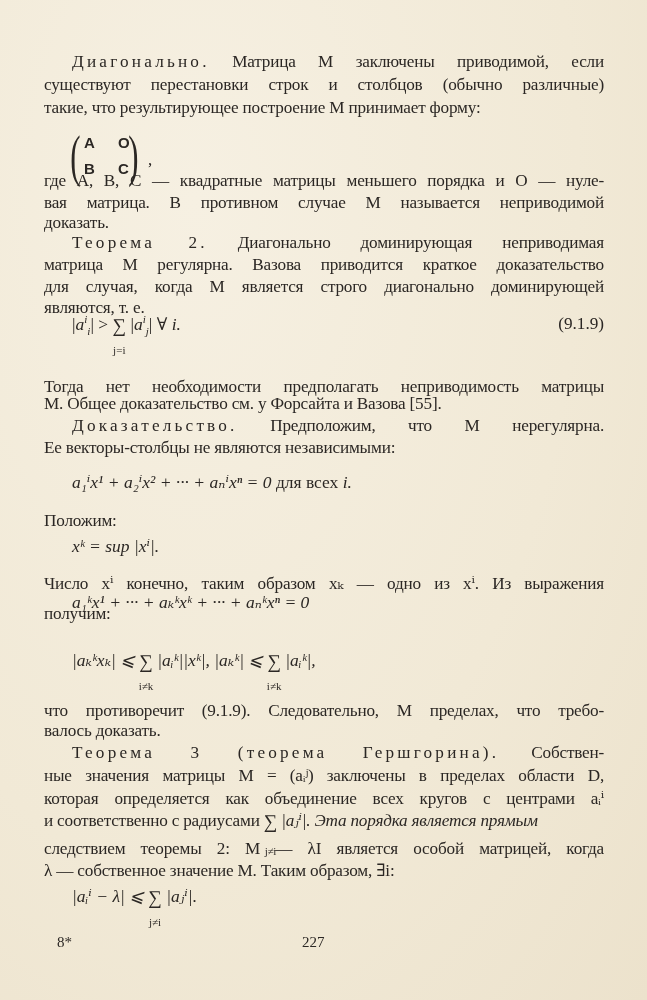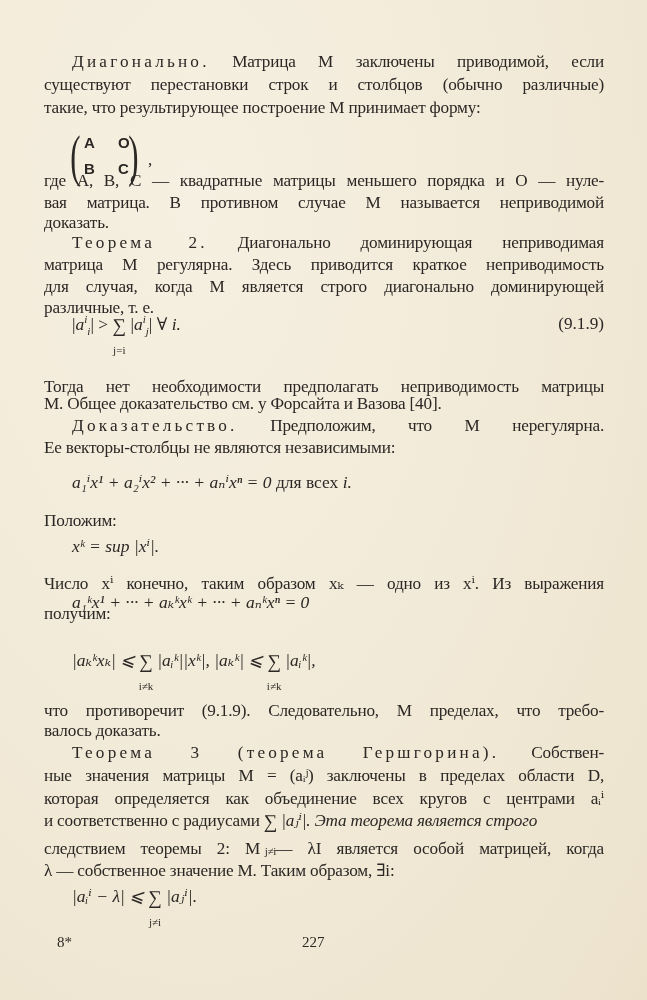--- a/index.html
+++ b/index.html
@@ -52,33 +52,33 @@
   </div>
 
   <div class="line just" style="top:170px">где A, B, C — квадратные матрицы меньшего порядка и O — нуле-</div>
   <div class="line just" style="top:192px">вая матрица. В противном случае M называется  неприводимой</div>
   <div class="line" style="top:212px">доказать.</div>
 
   <div class="line just indent" style="top:232px">
     <span class="spaced">Теорема 2.</span>
     <span>Диагонально доминирующая неприводимая</span>
   </div>
-  <div class="line just" style="top:254px">матрица M регулярна. Здесь приводится краткое неприводимость</div>
+  <div class="line just" style="top:254px">матрица M регулярна. Вазова приводится краткое доказательство</div>
   <div class="line just" style="top:276px">для случая, когда M является строго диагонально доминирующей</div>
-  <div class="line" style="top:297px">различные, т. е.</div>
+  <div class="line" style="top:297px">являются, т. е.</div>
 
   <div class="formula" style="top:314px; width:532px">
     <span class="rm">|</span>a<sup>i</sup><sub>i</sub><span class="rm">| &gt; </span>
     <span class="sum"><span class="sig">∑</span><span class="lim">j=i</span></span>
     <span class="rm">|</span>a<sup>i</sup><sub>j</sub><span class="rm">| ∀ </span>i.
     <span class="eqno">(9.1.9)</span>
   </div>
 
   <div class="line just" style="top:376px">Тогда нет необходимости предполагать неприводимость матрицы</div>
-  <div class="line" style="top:393px">M. Общее доказательство см. у Форсайта и Вазова [40].</div>
+  <div class="line" style="top:393px">M. Общее доказательство см. у Форсайта и Вазова [55].</div>
 
   <div class="line just indent" style="top:415px">
     <span class="spaced">Доказательство.</span>
     <span>Предположим, что M нерегулярна.</span>
   </div>
   <div class="line" style="top:437px">Ее векторы-столбцы не являются независимыми:</div>
 
   <div class="formula" style="top:472px">
     <span>a₁ⁱx¹ + a₂ⁱx² + ··· + aₙⁱxⁿ = 0</span>
     <span class="rm">для всех</span>
@@ -106,21 +106,21 @@
 
   <div class="line just indent" style="top:742px">
     <span class="spaced">Теорема 3 (теорема Гершгорина).</span>
     <span>Собствен-</span>
   </div>
   <div class="line just" style="top:765px">ные значения матрицы M = (aᵢʲ) заключены в пределах области D,</div>
   <div class="line just" style="top:788px">которая определяется как объединение всех кругов с центрами aᵢⁱ</div>
   <div class="line" style="top:810px">
     <span>и соответственно с радиусами</span>
     <span class="sum"><span class="sig">∑</span><span class="lim">j≠i</span></span>
-    <span class="it">|aⱼⁱ|. Эта теорема является строго</span>
+    <span class="it">|aⱼⁱ|. Эта порядка является прямым</span>
   </div>
   <div class="line just" style="top:838px">следствием теоремы 2: M — λI является особой матрицей, когда</div>
   <div class="line" style="top:860px">λ — собственное значение M. Таким образом, ∃i:</div>
 
   <div class="formula" style="top:886px">
     <span>|aᵢⁱ − λ| ⩽ </span>
     <span class="sum"><span class="sig">∑</span><span class="lim">j≠i</span></span>
     <span>|aⱼⁱ|.</span>
   </div>
 

